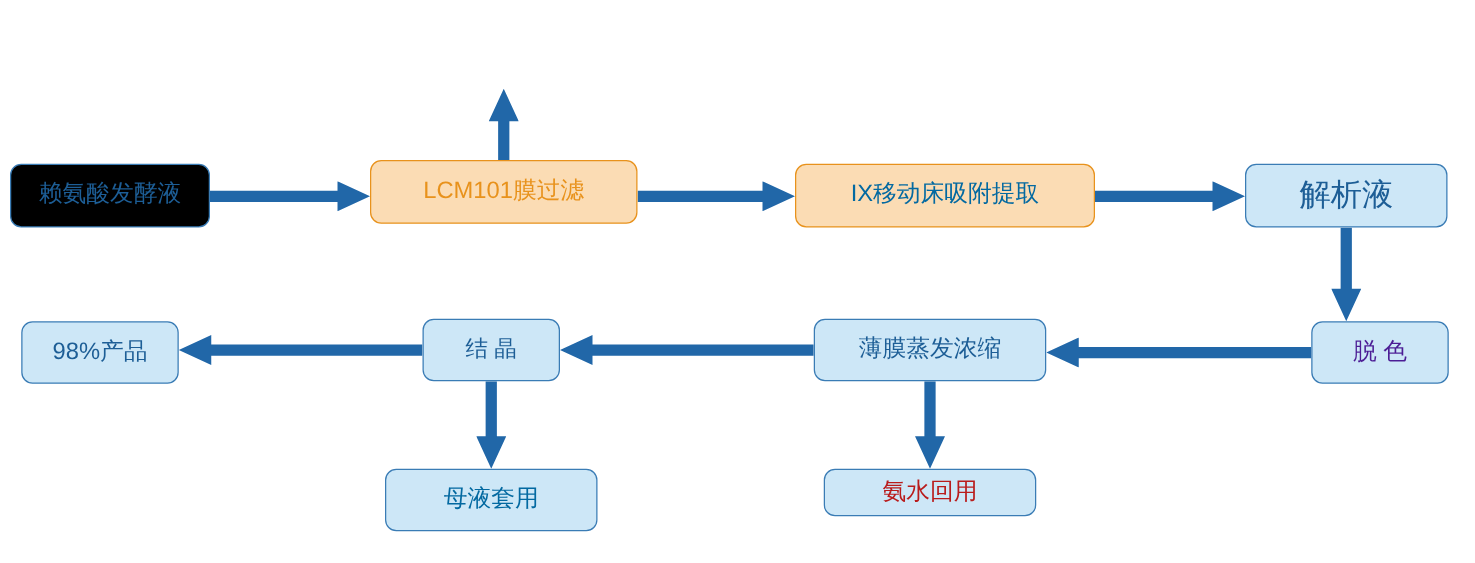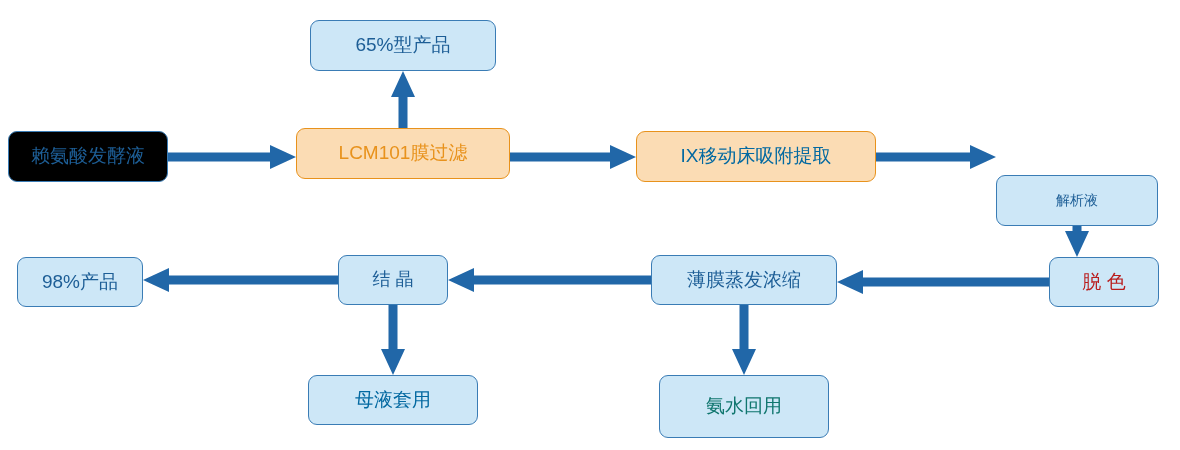--- a/index.html
+++ b/index.html
@@ -96,24 +96,23 @@
     <div class="arrow" style="left: 143px; top: 268px; width: 195px; height: 24px;">
       <svg width="195" height="24" viewBox="0 0 195 24">
         <polygon points="195,7.5 26,7.5 26,0 0,12 26,24 26,16.5 195,16.5" fill="#2167A8"></polygon>
       </svg>
     </div>
     <div class="arrow" style="left: 381px; top: 305px; width: 24px; height: 70px;">
       <svg width="24" height="70" viewBox="0 0 24 70">
         <polygon points="7.5,0 16.5,0 16.5,44 24,44 12,70 0,44 7.5,44" fill="#2167A8"></polygon>
       </svg>
     </div>
-    <div class="node node-blue" style="left: 310px; top: 20px; width: 186px; height: 51px; font-size: 19px; background: rgb(205, 231, 247); border-color: rgb(58, 124, 181); color: rgb(29, 94, 150);"><span class="node-label">65%型产品</span></div>
     <div class="node node-blue" style="left: 8px; top: 131px; width: 160px; height: 51px; font-size: 19px; background: #000000; border-color: rgb(58, 124, 181); color: rgb(29, 94, 150);"><span class="node-label">赖氨酸发酵液</span></div>
     <div class="node node-orange" style="left: 296px; top: 128px; width: 214px; height: 51px; font-size: 19px; background: rgb(251, 220, 180); border-color: rgb(232, 146, 28); color: rgb(232, 146, 28);"><span class="node-label">LCM101膜过滤</span></div>
     <div class="node node-orange" style="left: 636px; top: 131px; width: 240px; height: 51px; font-size: 19px; background: rgb(251, 220, 180); border-color: rgb(232, 146, 28); color: #0369a1;"><span class="node-label">IX移动床吸附提取</span></div>
-    <div class="node node-blue" style="left: 996px; top: 131px; width: 162px; height: 51px; font-size: 14px; background: rgb(205, 231, 247); border-color: rgb(58, 124, 181); color: rgb(29, 94, 150); margin-top: 44px;"><span class="node-label">解析液</span></div>
-    <div class="node node-blue" style="left: 1049px; top: 257px; width: 110px; height: 50px; font-size: 19px; background: rgb(205, 231, 247); border-color: rgb(58, 124, 181); color: #b91c1c;"><span class="node-label">脱 色</span></div>
+    <div class="node node-blue" style="left: 996px; top: 131px; width: 162px; height: 51px; font-size: 25px; background: rgb(205, 231, 247); border-color: rgb(58, 124, 181); color: rgb(29, 94, 150);"><span class="node-label">解析液</span></div>
+    <div class="node node-blue" style="left: 1049px; top: 257px; width: 110px; height: 50px; font-size: 19px; background: rgb(205, 231, 247); border-color: rgb(58, 124, 181); color: #4c1d95;"><span class="node-label">脱 色</span></div>
     <div class="node node-blue" style="left: 651px; top: 255px; width: 186px; height: 50px; font-size: 19px; background: rgb(205, 231, 247); border-color: rgb(58, 124, 181); color: rgb(29, 94, 150);"><span class="node-label">薄膜蒸发浓缩</span></div>
     <div class="node node-blue" style="left: 338px; top: 255px; width: 110px; height: 50px; font-size: 18px; background: rgb(205, 231, 247); border-color: rgb(58, 124, 181); color: rgb(29, 94, 150);"><span class="node-label">结 晶</span></div>
     <div class="node node-blue" style="left: 17px; top: 257px; width: 126px; height: 50px; font-size: 19px; background: rgb(205, 231, 247); border-color: rgb(58, 124, 181); color: rgb(29, 94, 150);"><span class="node-label">98%产品</span></div>
     <div class="node node-blue" style="left: 308px; top: 375px; width: 170px; height: 50px; font-size: 19px; background: rgb(205, 231, 247); border-color: rgb(58, 124, 181); color: #0369a1;"><span class="node-label">母液套用</span></div>
-    <div class="node node-blue" style="left: 659px; top: 375px; width: 170px; height: 63px; font-size: 19px; background: rgb(205, 231, 247); border-color: rgb(58, 124, 181); color: #0f766e;"><span class="node-label">氨水回用</span></div>
+    <div class="node node-blue" style="left: 659px; top: 375px; width: 170px; height: 38px; font-size: 19px; background: rgb(205, 231, 247); border-color: rgb(58, 124, 181); color: #b91c1c;"><span class="node-label">氨水回用</span></div>
   </div>
 
 </body></html>

